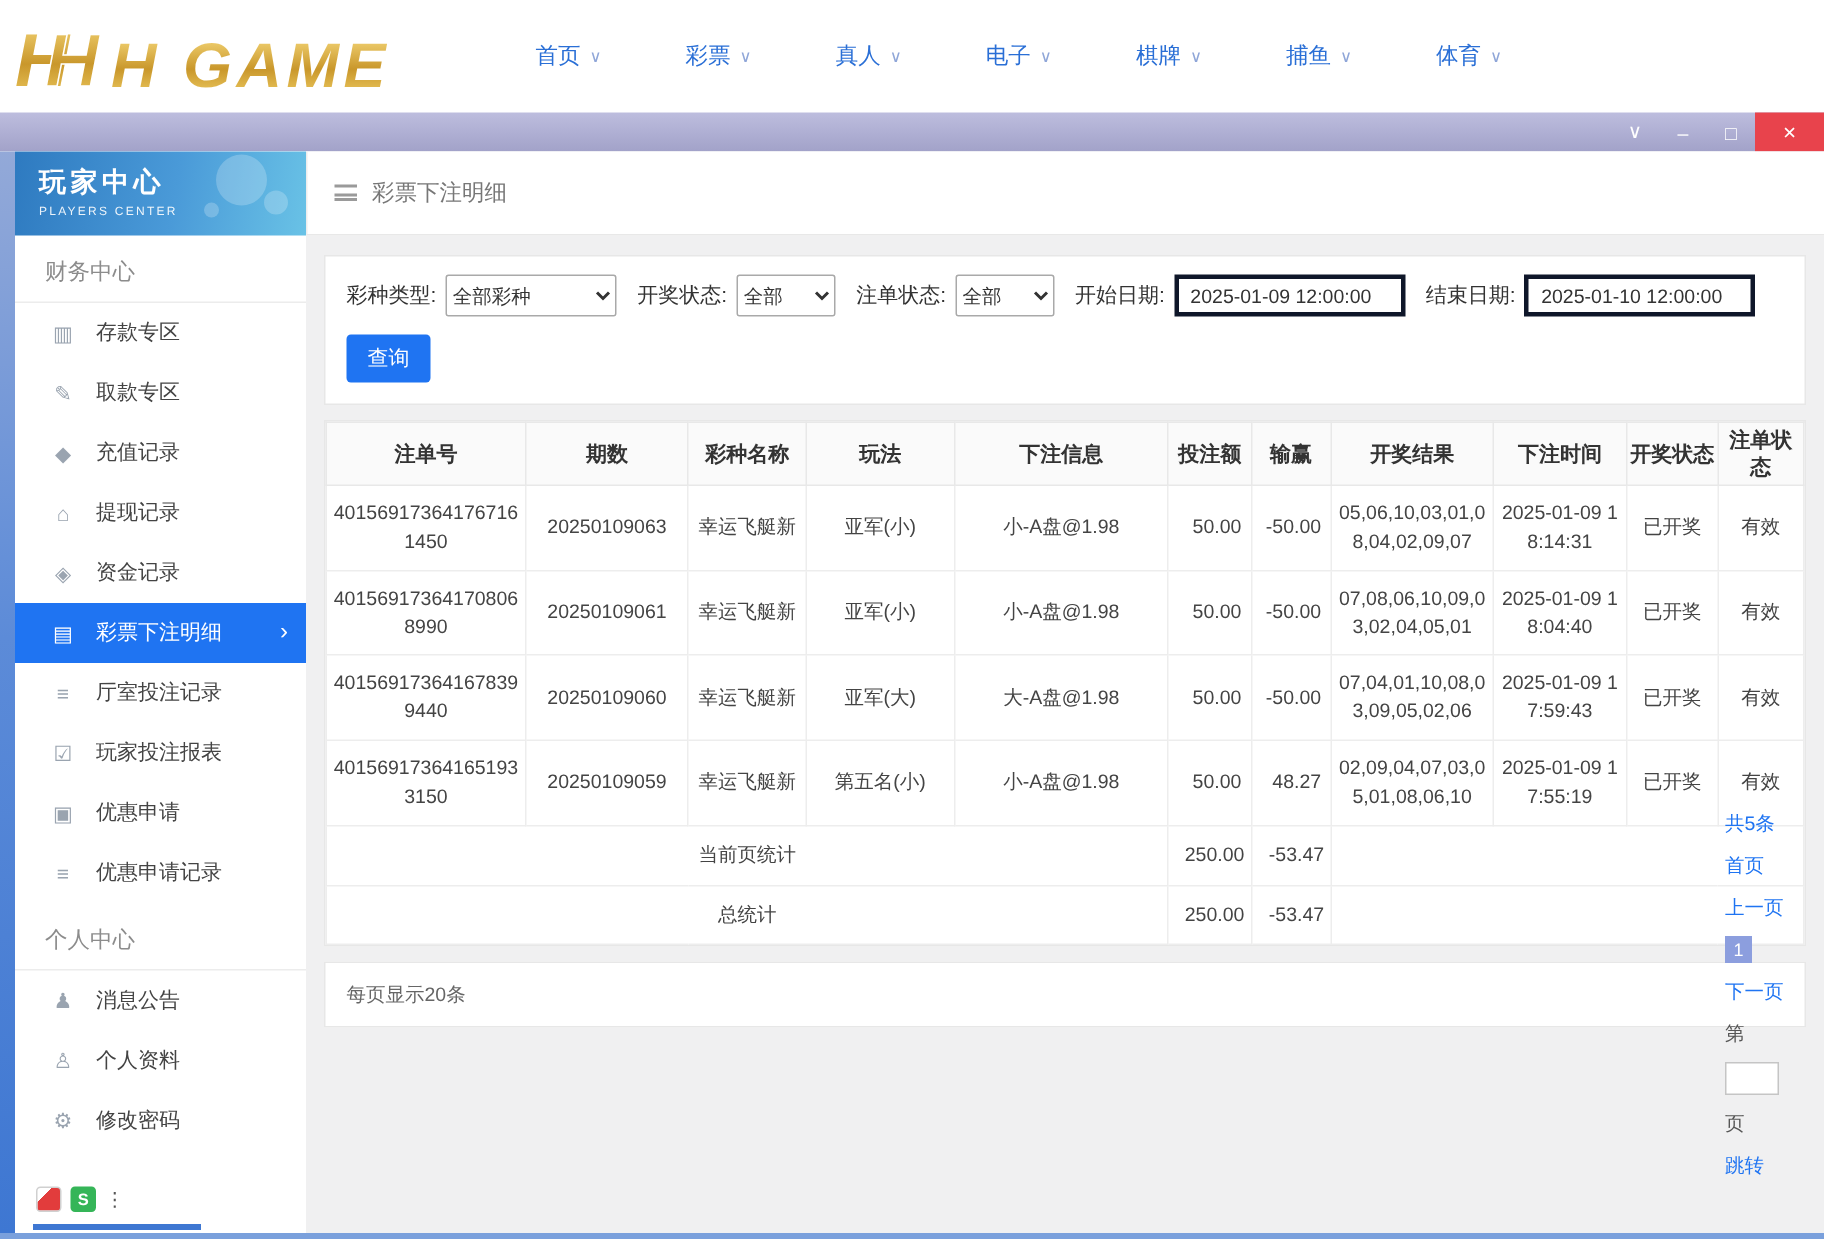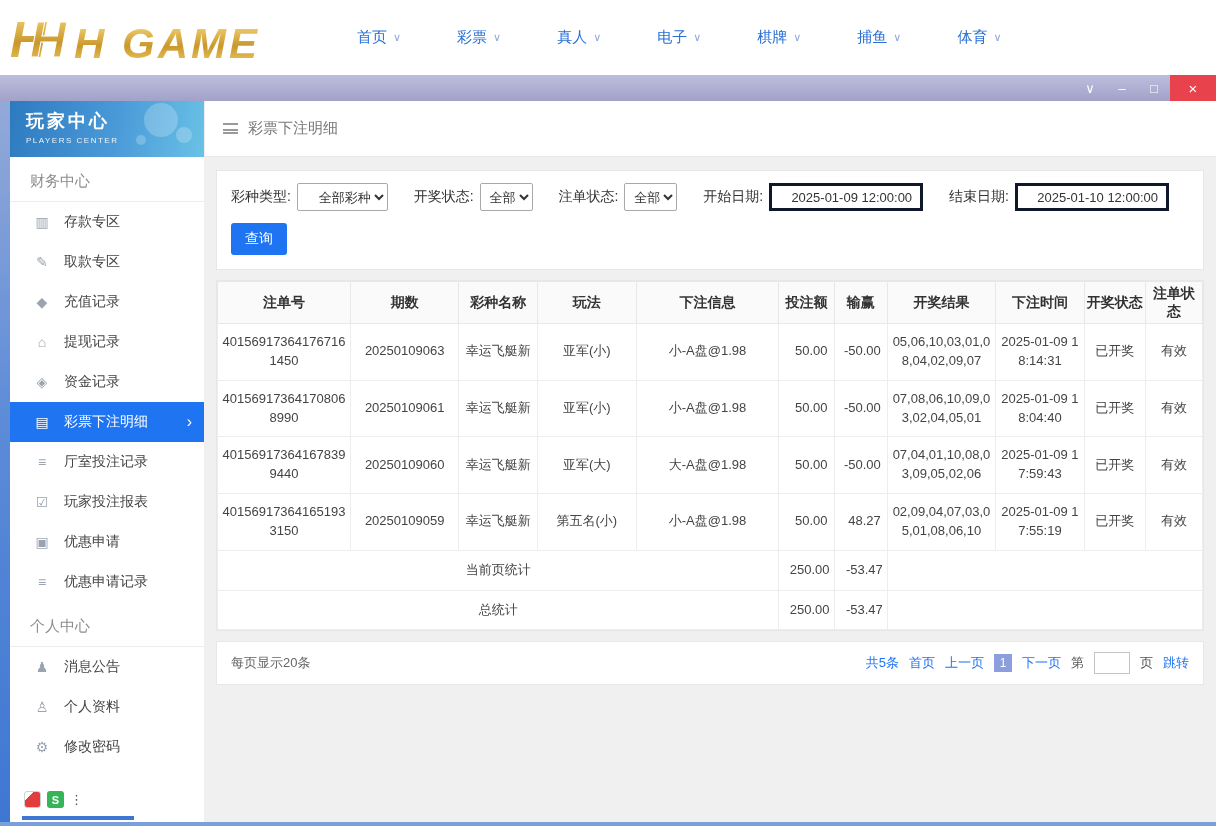--- a/index.html
+++ b/index.html
@@ -56,39 +56,39 @@
   .page-titlebar { height:56px; background:#fff; display:flex; align-items:center; gap:10px; padding-left:18px; color:#777; font-size:15px; border-bottom:1px solid #e8e8e8; border-left:1px solid #ededed; flex:0 0 auto; }
   .hamburger { width:15px; height:11px; border-top:2px solid #9a9a9a; border-bottom:2px solid #9a9a9a; position:relative; cursor:pointer; }
   .hamburger::after { content:""; position:absolute; left:0; right:0; top:3.5px; height:2px; background:#9a9a9a; }
   .content-body { flex:1; padding:13px 12px 0 12px; display:flex; flex-direction:column; gap:10px; overflow:hidden; min-height:0;border-radius:20px; }
   .card { background:#fff; border:1px solid #e7e7e7; }
 
   
   .filter-card { padding:12px 14px 14px; flex:0 0 auto; }
   .filter-row { display:flex; align-items:center; gap:6px; font-size:14px; color:#333; }
   .filter-label { white-space:nowrap; }
-  .filter-label + * { margin-right:20px;text-align:right; }
+  .filter-label + * { margin-right:8px; }
   select.filter-select { height:28px; border:1px solid #a9a9a9; background:#fff; font-size:13px; color:#333; border-radius:2px; }
   .sel-wide { width:114px; }
   .sel-narrow { width:66px; }
   input.date-input { height:28px; width:154px; border:3px solid #0f172a; font-size:13px; color:#333; padding:0 8px; }
   .search-btn { margin-top:12px; width:56px; height:32px; background:#1f74f2; border:none; color:#fff; font-size:14px; border-radius:3px; cursor:pointer; display:block; }
 
   
   .table-card { flex:0 0 auto; }
   .bet-table { width:100%; border-collapse:collapse; table-layout:fixed; }
   .bet-table th { background:#fafafa; font-size:14px; color:#333; font-weight:bold; height:42px; border:1px solid #e8e8e8; padding:2px; }
   .bet-table td { font-size:13px; color:#444; text-align:center; border:1px solid #ededed; padding:9px 4px; word-break:break-all; line-height:1.45; vertical-align:middle; }
   .bet-table td.num { text-align:right; padding-right:6px; }
   .bet-table tr.summary td { padding:10px 4px; }
 
   
   .footer-card { height:44px; display:flex; align-items:center; justify-content:space-between; padding:0 14px; flex:0 0 auto; }
   .page-size { color:#666; font-size:13px; }
-  .pagination { display:flex; align-items:center; gap:10px; font-size:13px; color:#1f74f2; }
+  .pagination { display:flex; align-items:flex-start; gap:10px; font-size:13px; color:#1f74f2;flex-direction:column; }
   .page-link { cursor:pointer; }
   .page-current { width:18px; height:18px; background:#8c9ede; color:#fff; display:flex; align-items:center; justify-content:center; font-size:12px; cursor:pointer; }
   .jump-input { width:36px; height:22px; border:1px solid #c5c5c5; }
   .jump-text { color:#555; }
 </style>
 </head>
 <body>
 
 <div class="screen">
 

